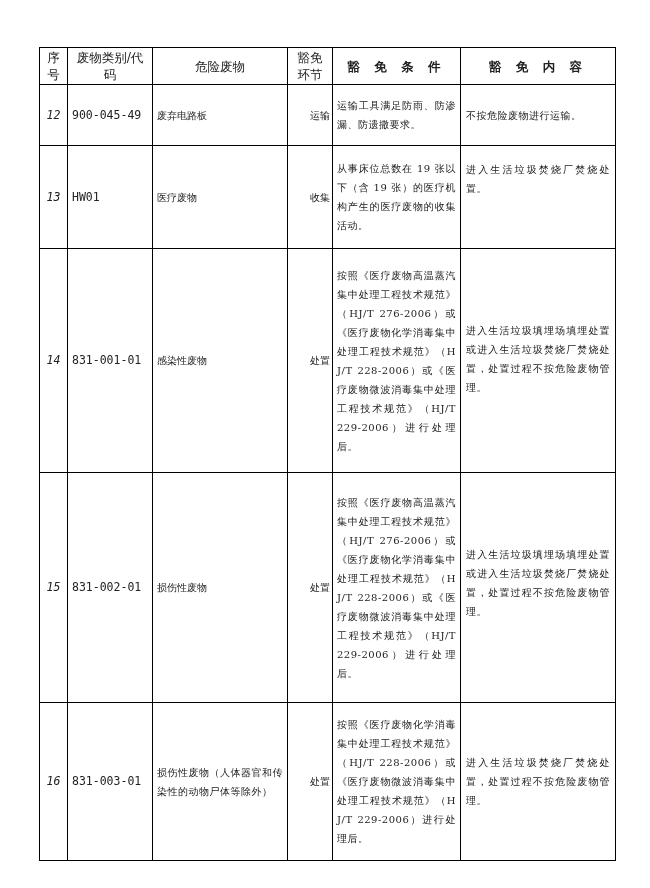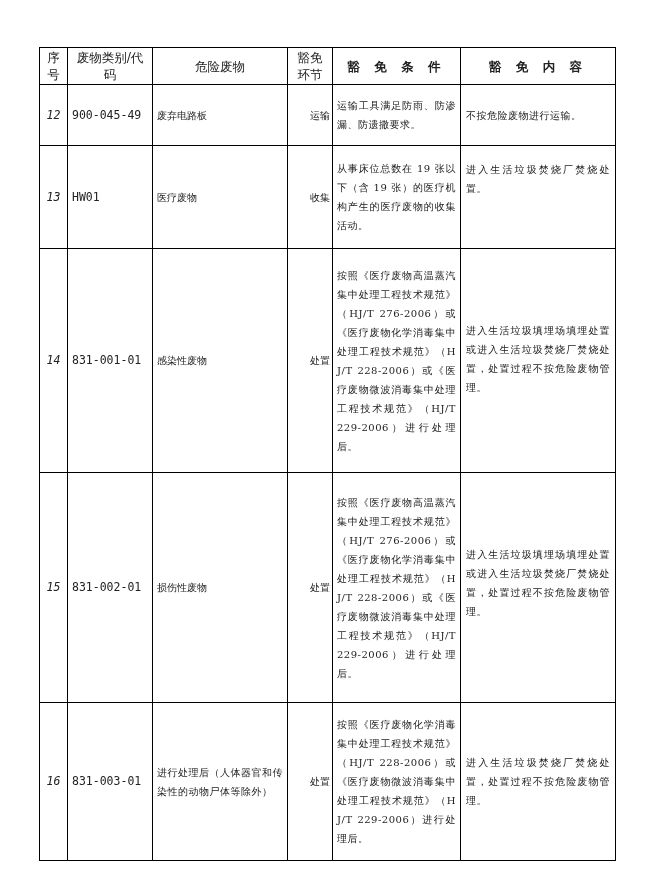--- a/index.html
+++ b/index.html
@@ -70,19 +70,19 @@
       <td class="c1 mono">15</td>
       <td class="c2 mono">831-002-01</td>
       <td class="c2">损伤性废物</td>
       <td class="c4">处置</td>
       <td class="c5">按照《医疗废物高温蒸汽集中处理工程技术规范》（HJ/T 276-2006）或《医疗废物化学消毒集中处理工程技术规范》（HJ/T 228-2006）或《医疗废物微波消毒集中处理工程技术规范》（HJ/T 229-2006）进行处理后。</td>
       <td class="c6" style="vertical-align:top;padding-top:72px">进入生活垃圾填埋场填埋处置或进入生活垃圾焚烧厂焚烧处置，处置过程不按危险废物管理。</td>
     </tr>
     <tr style="height:158px">
       <td class="c1 mono">16</td>
       <td class="c2 mono">831-003-01</td>
-      <td class="c2" style="letter-spacing:0.5px">进行处理后（人体器官和传染性的动物尸体等除外）</td>
+      <td class="c2" style="letter-spacing:0.5px">损伤性废物（人体器官和传染性的动物尸体等除外）</td>
       <td class="c4">处置</td>
       <td class="c5">按照《医疗废物化学消毒集中处理工程技术规范》（HJ/T 228-2006）或《医疗废物微波消毒集中处理工程技术规范》（HJ/T 229-2006）进行处理后。</td>
       <td class="c6">进入生活垃圾焚烧厂焚烧处置，处置过程不按危险废物管理。</td>
     </tr>
   </tbody>
 </table>
 
 </body></html>

